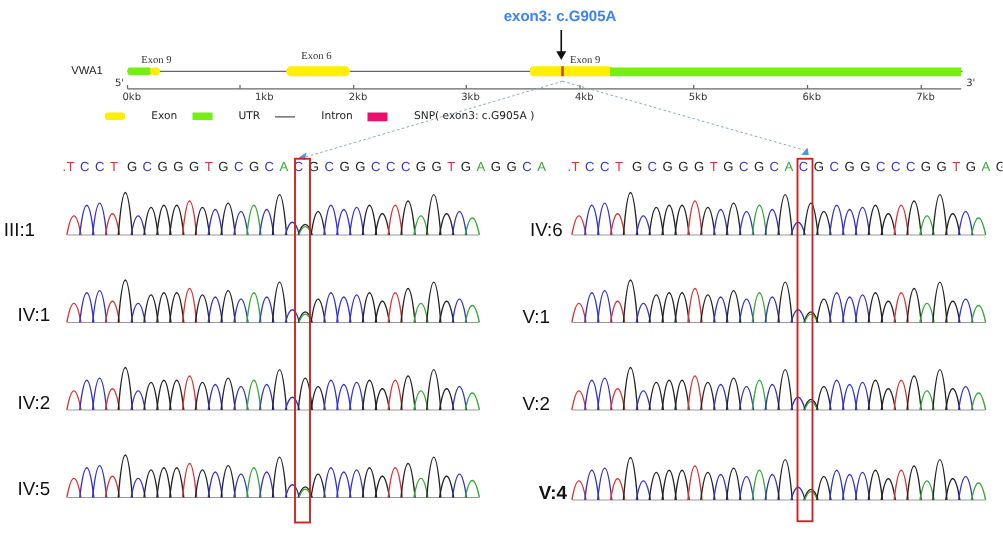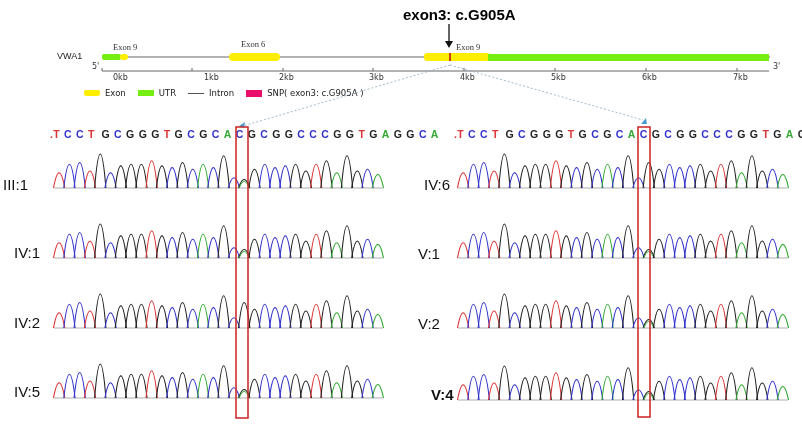--- a/index.html
+++ b/index.html
@@ -1,43 +1,43 @@
 <!DOCTYPE html>
 <html><head>
 <meta charset="utf-8">
 <style>
   html, body { margin:0; padding:0; background:#ffffff; }
   body { width:802px; height:427px; position:relative; overflow:hidden; font-family:"Liberation Sans", sans-serif; }
   .abs { position:absolute; }
-  .mut-title { left:403px; top:6px; font-size:15px; font-weight:bold; color:#000000; font-family:"Liberation Sans", sans-serif; }
+  .mut-title { left:403px; top:6px; font-size:12px; font-weight:bold; color:#3b82f6; font-family:"Liberation Sans", sans-serif; }
   .gene-name { left:57px; top:51px; font-size:9px; color:#222; }
   .exon-label { font-family:"Liberation Serif", serif; font-size:8.5px; color:#333; }
   .tick-label { font-size:8px; color:#333; font-family:"DejaVu Sans", sans-serif; }
   .legend { left:84px; top:88px; display:flex; align-items:center; font-size:8.5px; color:#222; font-family:"DejaVu Sans", sans-serif; }
   .legend .sw { display:inline-block; width:16px; height:6px; margin-right:5px; border-radius:2px; }
-  .legend .item { display:flex; align-items:center; margin-right:12px; }
+  .legend .item { display:flex; align-items:center; margin-right:12px;gap:16px; }
   .legend .line { display:inline-block; width:16px; height:1px; background:#555; margin-right:5px; }
-  .seq { font-family:"Liberation Sans", sans-serif; font-size:10.5px; font-weight:bold; letter-spacing:0.2px; white-space:nowrap; }
+  .seq { font-family:"Liberation Sans", sans-serif; font-size:10.5px; font-weight:normal; letter-spacing:0.2px; white-space:nowrap; }
   .sample-label { font-size:15px; color:#111; font-family:"Liberation Sans", sans-serif; }
   svg { position:absolute; left:0; top:0; }
 </style>
 </head>
 <body>
 
 <div class="abs mut-title">exon3: c.G905A</div>
 
 <div class="abs gene-name">VWA1</div>
 <div class="abs tick-label" style="left:92px;top:62px;">5'</div>
 <div class="abs tick-label" style="left:773px;top:62px;">3'</div>
 
 <div class="abs exon-label" style="left:113px;top:42px;">Exon 9</div>
 <div class="abs exon-label" style="left:241px;top:39px;">Exon 6</div>
 <div class="abs exon-label" style="left:456px;top:42px;">Exon 9</div>
 
-<div class="abs tick-label" style="left:113px;top:73px;">0kb</div>
+<div class="abs tick-label" style="left:98px;top:73px;">0kb</div>
 <div class="abs tick-label" style="left:204px;top:73px;">1kb</div>
 <div class="abs tick-label" style="left:279px;top:73px;">2kb</div>
 <div class="abs tick-label" style="left:369px;top:73px;">3kb</div>
 <div class="abs tick-label" style="left:460px;top:73px;">4kb</div>
 <div class="abs tick-label" style="left:551px;top:73px;">5kb</div>
 <div class="abs tick-label" style="left:642px;top:73px;">6kb</div>
 <div class="abs tick-label" style="left:733px;top:73px;">7kb</div>
 
 <div class="abs legend">
   <div class="item">

